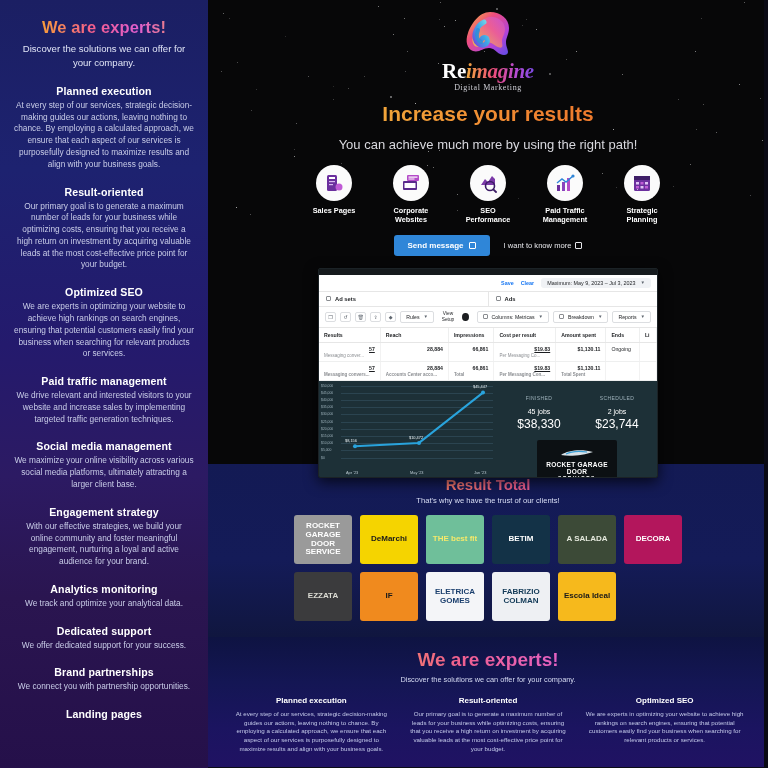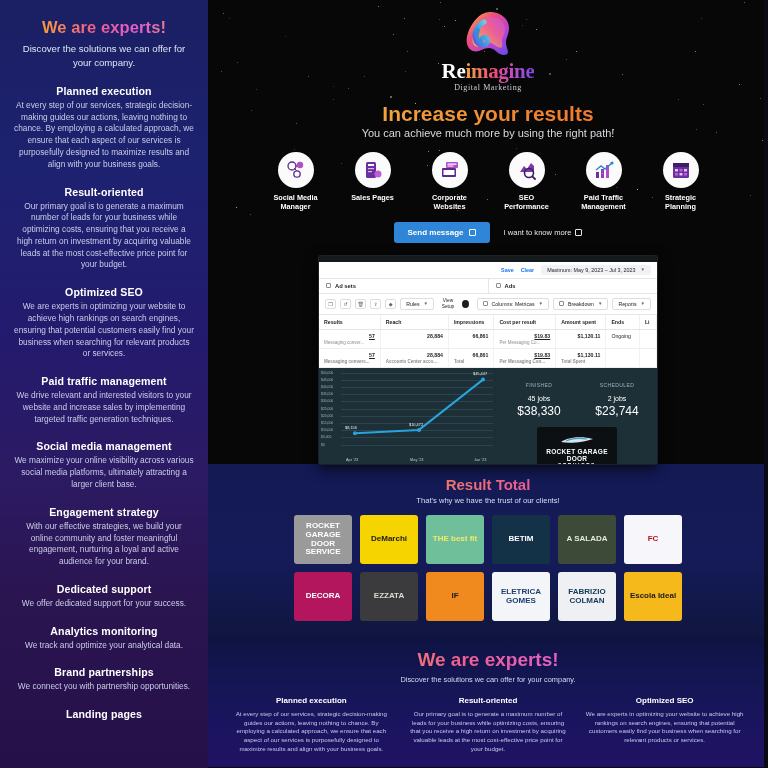--- a/index.html
+++ b/index.html
@@ -44,30 +44,30 @@
   .stars { position:absolute; inset:0; pointer-events:none; }
   .star { position:absolute; background:#fff; border-radius:50%; opacity:.55; }
 
   
   .logo-wrap { position:relative; text-align:center; padding-top:2px; }
   .logo-mark { width:56px; height:50px; margin:0 auto 1px auto; position:relative; }
   .logo-text { font-family:"Liberation Serif", serif; font-size:21px; font-weight:bold; letter-spacing:-.3px; }
   .lg-re { color:#ffffff; }
   .lg-im {
     background:linear-gradient(90deg,#f0a93c 0%,#ef4e7b 40%,#b34bd6 75%,#7b4ae0 100%);
-    -webkit-background-clip:text; background-clip:text; color:transparent;
+    -webkit-background-clip:text; background-clip:text; color:transparent;font-style:italic;
   }
   .logo-tag { font-family:"Liberation Serif", serif; font-size:8px; color:#cfcfd6; letter-spacing:.6px; margin-top:-1px;}
 
   .hero-title {
     text-align:center; font-size:21px; font-weight:bold; margin-top:10px;
     background:linear-gradient(90deg,#f7c13c 0%,#f2a63a 30%,#ef7f2f 62%,#e96a26 100%);
     -webkit-background-clip:text; background-clip:text; color:transparent;
   }
-  .hero-sub { text-align:center; font-size:11px; color:#d8d8de; margin-top:1px; }
+  .hero-sub { text-align:center; font-size:13px; color:#d8d8de; margin-top:11px; }
 
   
   .svc-row { display:flex; justify-content:center; gap:19px; margin-top:13px; }
   .svc { width:58px; text-align:center; }
   .svc-circle {
     width:36px; height:36px; border-radius:50%; background:#fbfbfb;
     margin:0 auto 5px auto; display:flex; align-items:center; justify-content:center;
   }
   .svc-label { font-size:7.3px; color:#ffffff; font-weight:bold; line-height:1.28; }
 
@@ -219,26 +219,26 @@
         </div>
         <div class="sb-block">
           <div class="sb-h">Social media management</div>
           <div class="sb-p">We maximize your online visibility across various social media platforms, ultimately attracting a larger client base.</div>
         </div>
         <div class="sb-block">
           <div class="sb-h">Engagement strategy</div>
           <div class="sb-p">With our effective strategies, we build your online community and foster meaningful engagement, nurturing a loyal and active audience for your brand.</div>
         </div>
         <div class="sb-block">
+          <div class="sb-h">Analytics monitoring</div>
+          <div class="sb-p">We track and optimize your analytical data.</div>
+        </div>
+        <div class="sb-block">
           <div class="sb-h">Dedicated support</div>
           <div class="sb-p">We offer dedicated support for your success.</div>
-        </div>
-        <div class="sb-block">
-          <div class="sb-h">Analytics monitoring</div>
-          <div class="sb-p">We track and optimize your analytical data.</div>
         </div>
         <div class="sb-block">
           <div class="sb-h">Brand partnerships</div>
           <div class="sb-p">We connect you with partnership opportunities.</div>
         </div>
         <div class="sb-block">
           <div class="sb-h">Landing pages</div>
         </div>
       </div>
   </aside>
@@ -352,31 +352,20 @@
         <div class="logo-tag">Digital Marketing</div>
       </div>
 
       <h1 class="hero-title">Increase your results</h1>
       <div class="hero-sub">You can achieve much more by using the right path!</div>
 
       <div class="svc-row" id="svc-row">
           <div class="svc">
             <div class="svc-circle">
               <svg width="20" height="20" viewBox="0 0 20 20">
-                <circle cx="6" cy="6" r="4" fill="none" stroke="#5a2b8c" stroke-width="1.3"></circle>
-                <circle cx="14" cy="5" r="3.2" fill="#b44bc8"></circle>
-                <circle cx="11" cy="14" r="3.2" fill="none" stroke="#5a2b8c" stroke-width="1.3"></circle>
-                <path d="M8 8l3 3M9 6h2" stroke="#5a2b8c" stroke-width="1"></path>
-              </svg>
-            </div>
-            <div class="svc-label">Social Media Manager</div>
-          </div>
-          <div class="svc">
-            <div class="svc-circle">
-              <svg width="20" height="20" viewBox="0 0 20 20">
                 <rect x="3" y="2" width="10" height="16" rx="1.5" fill="#6b2f9e"></rect>
                 <rect x="5" y="4" width="6" height="2" fill="#fff"></rect>
                 <rect x="5" y="8" width="6" height="1.2" fill="#d9b8ef"></rect>
                 <rect x="5" y="11" width="4" height="1.2" fill="#d9b8ef"></rect>
                 <circle cx="15" cy="14" r="3.5" fill="#c05bd6"></circle>
               </svg>
             </div>
             <div class="svc-label">Sales Pages</div>
           </div>
           <div class="svc">
@@ -640,23 +629,20 @@
           </div>
           <div class="logo-cell" style="background: rgb(111, 191, 154);">
             <div class="lc-txt" style="color:#f5e96a">THE best fit</div>
           </div>
           <div class="logo-cell" style="background: rgb(19, 50, 71);">
             <div class="lc-txt" style="color:#ffffff">BETIM</div>
           </div>
           <div class="logo-cell" style="background: rgb(60, 74, 55);">
             <div class="lc-txt" style="color:#e4e8dc">A SALADA</div>
           </div>
-          <div class="logo-cell" style="background: rgb(247, 247, 251);">
-            <div class="lc-txt" style="color:#b4121b">FC</div>
-          </div>
           <div class="logo-cell" style="background: rgb(179, 22, 92);">
             <div class="lc-txt" style="color:#ffffff">DECORA</div>
           </div>
           <div class="logo-cell" style="background: rgb(59, 59, 61);">
             <div class="lc-txt" style="color:#dcdcd4">EZZATA</div>
           </div>
           <div class="logo-cell" style="background: rgb(240, 138, 30);">
             <div class="lc-txt" style="color:#1a1a1a">IF</div>
           </div>
           <div class="logo-cell" style="background: rgb(244, 245, 248);">

